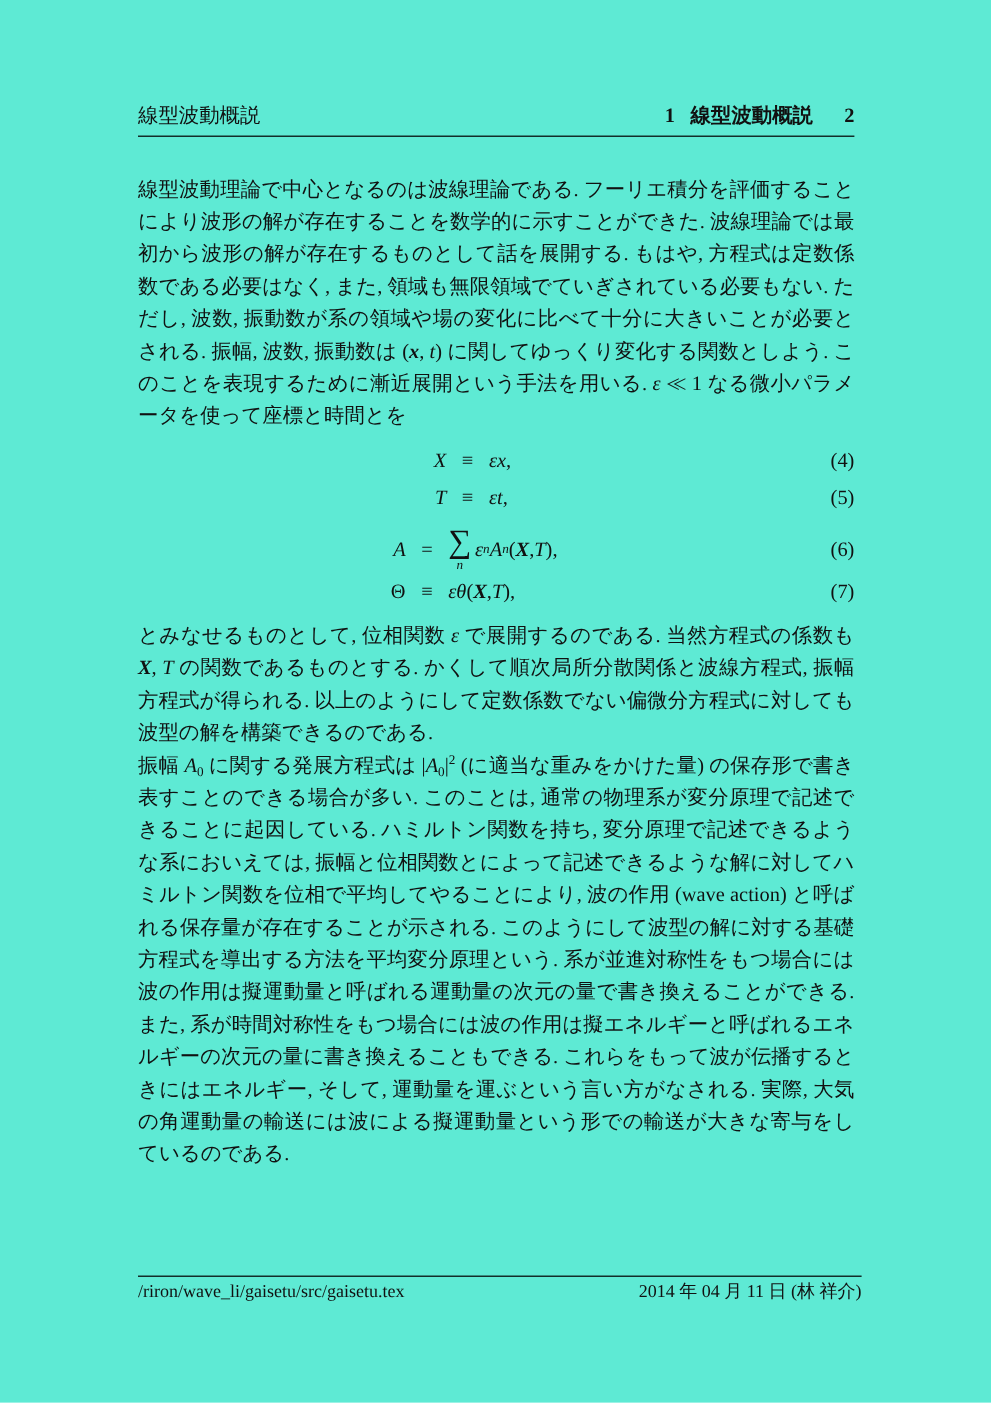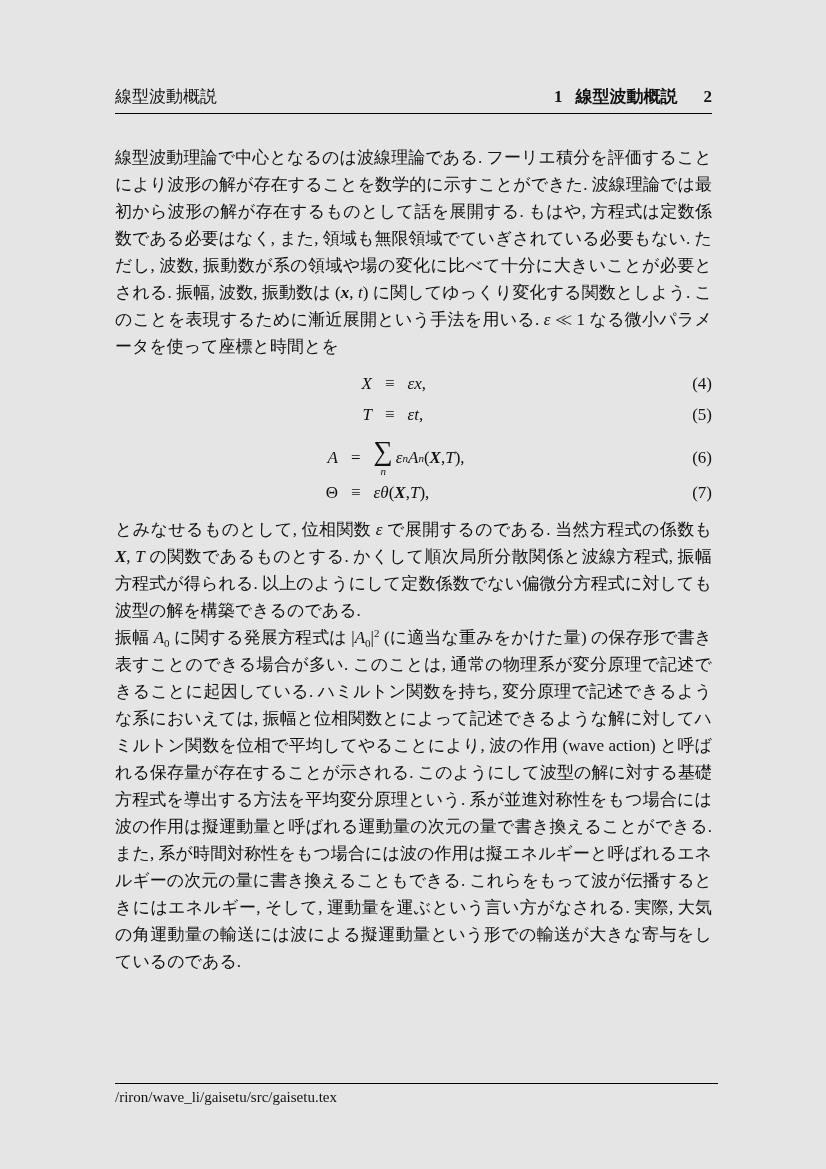--- a/index.html
+++ b/index.html
@@ -1,19 +1,19 @@
 <!DOCTYPE html>
 <html lang="ja"><head>
 <meta charset="utf-8">
 <style>
   html,body{margin:0;padding:0;background:#ffffff;}
   .page{
     position:relative;
     width:826px;height:1169px;
-    background:#e5e5e5;
+    background:#5eead4;
     color:#111111;
     font-family:"Liberation Serif","DejaVu Serif",serif;
     overflow:hidden;
   }
   .inner{padding:86px 114px 0 115px;}
 
   
   .hdr{
     display:flex;align-items:baseline;
     font-size:17px;line-height:22px;
@@ -53,21 +53,21 @@
   .eq-row-cell{min-height:31px;display:flex;align-items:center;}
   .sum{
     display:inline-flex;flex-direction:column;align-items:center;
     vertical-align:middle;line-height:1;margin-right:3px;
   }
   .sum-sigma{font-size:27px;line-height:1;}
   .sum-sub{font-size:11px;font-style:italic;margin-top:1px;}
 
   
   .footer{
-    position:absolute;left:115px;right:108px;top:1063px;margin-top:20px;
+    position:absolute;left:115px;right:108px;top:1063px;
   }
   .f-rule{border-top:1px solid #000;}
   .f-row{
     display:flex;align-items:baseline;
     font-size:15px;line-height:21px;padding-top:3px;
   }
   .f-right{margin-left:auto;}
 </style>
 </head>
 <body>
@@ -150,15 +150,16 @@
         </div>
         <p class="para"><span>とみなせるものとして, 位相関数 </span><span class="mi">ε</span><span> で展開するのである. 当然方程式の係数も </span><span class="mbf">X</span><span>, </span><span class="mi">T</span><span> の関数であるものとする. かくして順次局所分散関係と波線方程式, 振幅方程式が得られる. 以上のようにして定数係数でない偏微分方程式に対しても波型の解を構築できるのである.</span></p>
         <p class="para"><span>振幅 </span><span class="mi">A</span><span class="msub">0</span><span> に関する発展方程式は |</span><span class="mi">A</span><span class="msub">0</span><span>|</span><span class="msup">2</span><span> (に適当な重みをかけた量) の保存形で書き表すことのできる場合が多い. このことは, 通常の物理系が変分原理で記述できることに起因している. ハミルトン関数を持ち, 変分原理で記述できるような系においえては, 振幅と位相関数とによって記述できるような解に対してハミルトン関数を位相で平均してやることにより, 波の作用 (wave action) と呼ばれる保存量が存在することが示される. このようにして波型の解に対する基礎方程式を導出する方法を平均変分原理という. 系が並進対称性をもつ場合には波の作用は擬運動量と呼ばれる運動量の次元の量で書き換えることができる. また, 系が時間対称性をもつ場合には波の作用は擬エネルギーと呼ばれるエネルギーの次元の量に書き換えることもできる. これらをもって波が伝播するときにはエネルギー, そして, 運動量を運ぶという言い方がなされる. 実際, 大気の角運動量の輸送には波による擬運動量という形での輸送が大きな寄与をしているのである.</span></p>
       </main>
   </div>
 
   <footer class="footer">
     <div class="f-rule"></div>
     <div class="f-row">
       <span class="f-left">/riron/wave_li/gaisetu/src/gaisetu.tex</span>
+      <span class="f-right">2014 年 04 月 11 日 (林 祥介)</span>
     </div>
   </footer>
 </div>
 
 </body></html>

